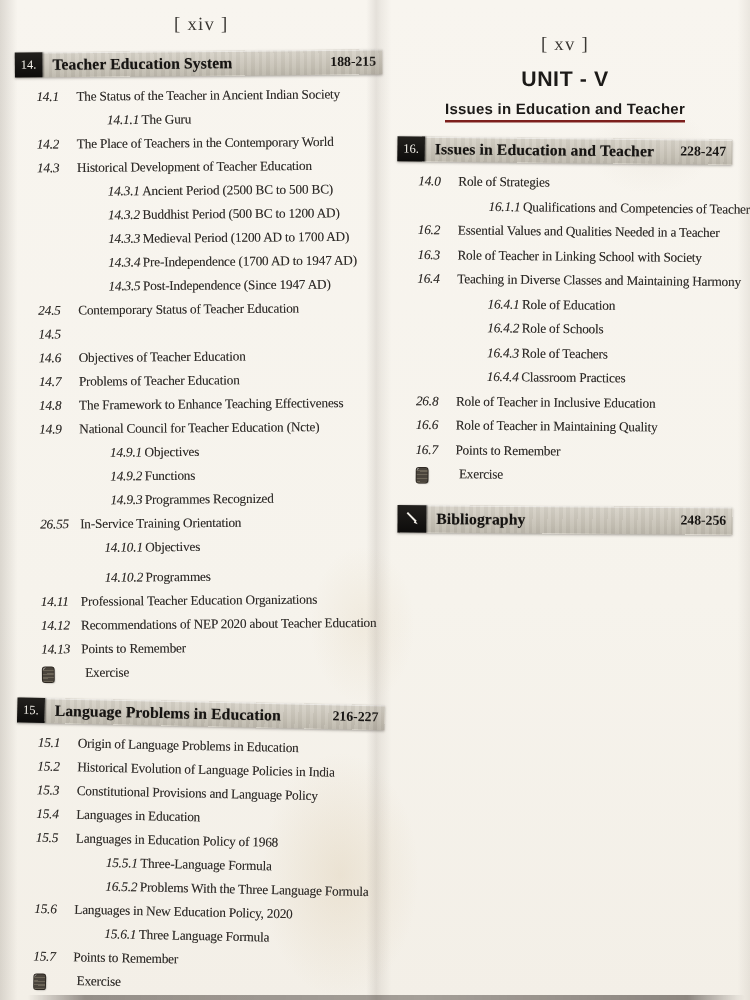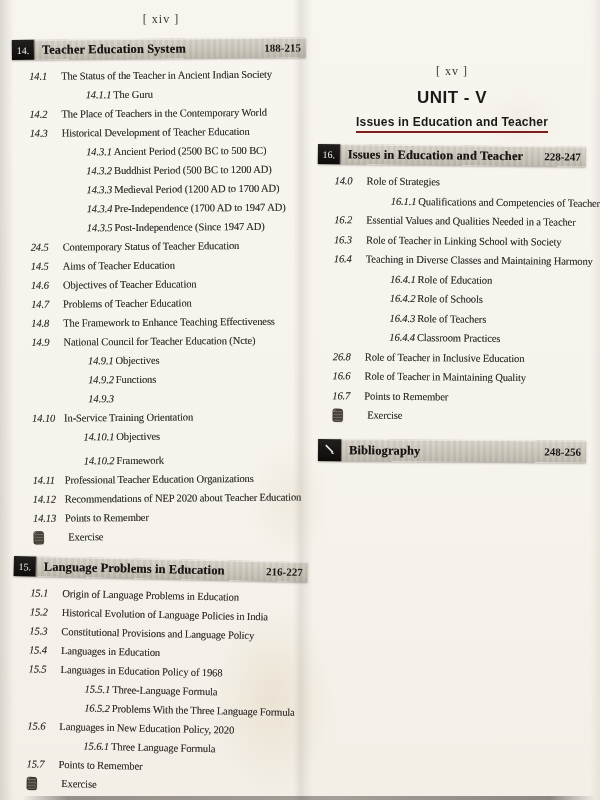--- a/index.html
+++ b/index.html
@@ -28,23 +28,23 @@
     background:linear-gradient(90deg,rgba(110,100,92,0),rgba(110,100,92,.14) 40%,rgba(140,130,120,.10) 60%,rgba(110,100,92,0));
   }
   .bottom-edge{position:absolute;left:22px;right:4px;bottom:0;height:4px;
     background:linear-gradient(90deg,rgba(55,47,42,0),rgba(55,47,42,.50) 8%,rgba(55,47,42,.42) 55%,rgba(55,47,42,.55) 92%,rgba(55,47,42,0));
     border-radius:2px;filter:blur(.4px);
   }
   .page{position:absolute;}
   .page-left{left:14px;top:12px;width:294px;}
   .page-right{left:318px;top:28px;width:268px;}
 
-  .folio{text-align:center;font-size:12px;letter-spacing:1px;color:#3a3733;}
+  .folio{text-align:center;font-size:15px;letter-spacing:1px;color:#3a3733;}
   .page-left .folio{margin-bottom:13px;}
-  .page-right .folio{margin-bottom:9px;margin-top:36px;}
+  .page-right .folio{margin-bottom:9px;}
 
   .unit-head,.unit-sub-wrap{text-align:center;font-family:"Liberation Sans","DejaVu Sans",sans-serif;font-weight:bold;color:#1c1a18;}
   .unit-head{font-size:17px;letter-spacing:.5px;margin-bottom:4px;}
   .unit-sub{display:inline-block;font-size:12px;letter-spacing:.2px;padding-bottom:2px;border-bottom:2.5px solid #7c1f1c;}
   .unit-sub-wrap{margin-bottom:11px;}
 
   .chap-section{margin-bottom:6px;}
   .sec-l0{transform:rotate(-0.5deg);transform-origin:left center;}
   .sec-l1{transform:rotate(1.2deg);transform-origin:left top;margin-top:9px;}
   .page-right .chap-section{transform:rotate(0.6deg);transform-origin:left top;}
@@ -138,21 +138,20 @@
             <div class="toc-row lvl2">
               <span class="toc-num">14.3.5</span>
               <span class="toc-text">Post-Independence (Since 1947 AD)</span>
             </div>
             <div class="toc-row lvl1">
               <span class="toc-num">24.5</span>
               <span class="toc-text">Contemporary Status of Teacher Education</span>
             </div>
             <div class="toc-row lvl1">
               <span class="toc-num">14.5</span>
-              <span class="toc-text">Aims of Teacher Education</span>
             </div>
             <div class="toc-row lvl1">
               <span class="toc-num">14.6</span>
               <span class="toc-text">Objectives of Teacher Education</span>
             </div>
             <div class="toc-row lvl1">
               <span class="toc-num">14.7</span>
               <span class="toc-text">Problems of Teacher Education</span>
             </div>
             <div class="toc-row lvl1">
@@ -166,32 +165,33 @@
             <div class="toc-row lvl2">
               <span class="toc-num">14.9.1</span>
               <span class="toc-text">Objectives</span>
             </div>
             <div class="toc-row lvl2">
               <span class="toc-num">14.9.2</span>
               <span class="toc-text">Functions</span>
             </div>
             <div class="toc-row lvl2">
               <span class="toc-num">14.9.3</span>
-            </div>
-            <div class="toc-row lvl1">
-              <span class="toc-num">14.10</span>
+              <span class="toc-text">Programmes Recognized</span>
+            </div>
+            <div class="toc-row lvl1">
+              <span class="toc-num">26.55</span>
               <span class="toc-text">In-Service Training Orientation</span>
             </div>
             <div class="toc-row lvl2">
               <span class="toc-num">14.10.1</span>
               <span class="toc-text">Objectives</span>
             </div>
             <div class="toc-row lvl2 gap">
               <span class="toc-num">14.10.2</span>
-              <span class="toc-text">Framework</span>
+              <span class="toc-text">Programmes</span>
             </div>
             <div class="toc-row lvl1">
               <span class="toc-num">14.11</span>
               <span class="toc-text">Professional Teacher Education Organizations</span>
             </div>
             <div class="toc-row lvl1">
               <span class="toc-num">14.12</span>
               <span class="toc-text">Recommendations of NEP 2020 about Teacher Education</span>
             </div>
             <div class="toc-row lvl1">

